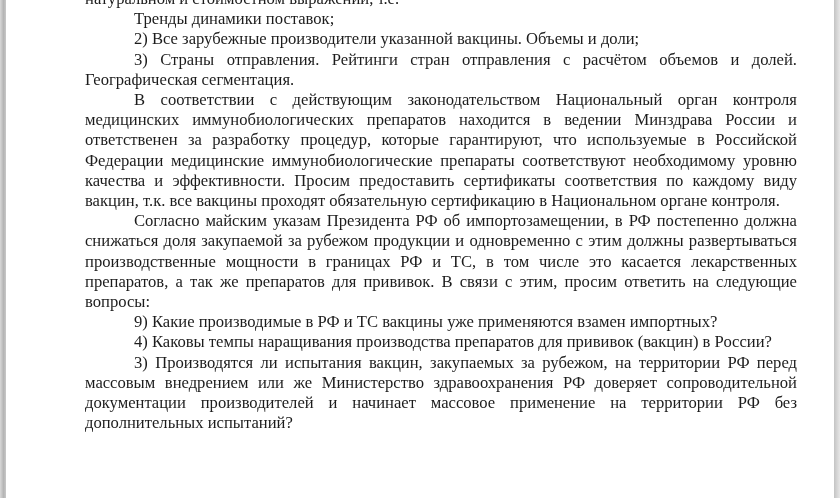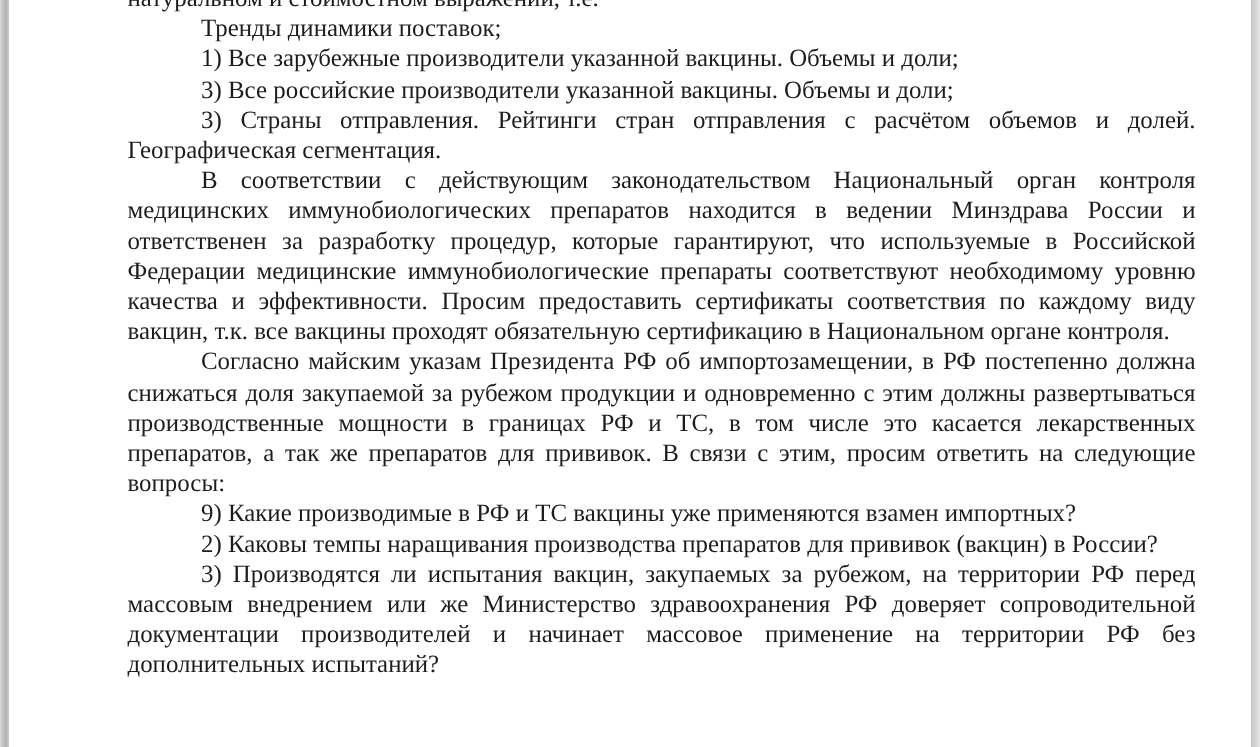--- a/index.html
+++ b/index.html
@@ -32,22 +32,21 @@
 </head>
 <body>
 
 <div class="page">
   <div class="edge-left"></div>
   <div class="edge-right"></div>
 
   <div class="text">
     <p class="p line-nj">натуральном и стоимостном выражении, т.е.</p>
     <p class="p indent line-nj">Тренды динамики поставок;</p>
-    <p class="p indent line-nj">1) Все зарубежные производители указанной вакцины. Объемы и доли;</p>
-    <p class="p indent line-nj">3) Все российские производители указанной вакцины. Объемы и доли;</p>
+    <p class="p indent line-nj">2) Все зарубежные производители указанной вакцины. Объемы и доли;</p>
     <p class="p indent">3) Страны отправления. Рейтинги стран отправления с расчётом объемов и долей. Географическая сегментация.</p>
     <p class="p indent">В соответствии с действующим законодательством Национальный орган контроля медицинских иммунобиологических препаратов находится в ведении Минздрава России и ответственен за разработку процедур, которые гарантируют, что используемые в Российской Федерации медицинские иммунобиологические препараты соответствуют необходимому уровню качества и эффективности. Просим предоставить сертификаты соответствия по каждому виду вакцин, т.к. все вакцины проходят обязательную сертификацию в Национальном органе контроля.</p>
     <p class="p indent">Согласно майским указам Президента РФ об импортозамещении, в РФ постепенно должна снижаться доля закупаемой за рубежом продукции и одновременно с этим должны развертываться производственные мощности в границах РФ и ТС, в том числе это касается лекарственных препаратов, а так же препаратов для прививок. В связи с этим, просим ответить на следующие вопросы:</p>
     <p class="p indent line-nj">9) Какие производимые в РФ и ТС вакцины уже применяются взамен импортных?</p>
-    <p class="p indent line-nj">2) Каковы темпы наращивания производства препаратов для прививок (вакцин) в России?</p>
+    <p class="p indent line-nj">4) Каковы темпы наращивания производства препаратов для прививок (вакцин) в России?</p>
     <p class="p indent">3) Производятся ли испытания вакцин, закупаемых за рубежом, на территории РФ перед массовым внедрением или же Министерство здравоохранения РФ доверяет сопроводительной документации производителей и начинает массовое применение на территории РФ без дополнительных испытаний?</p>
   </div>
 </div>
 
 </body></html>

